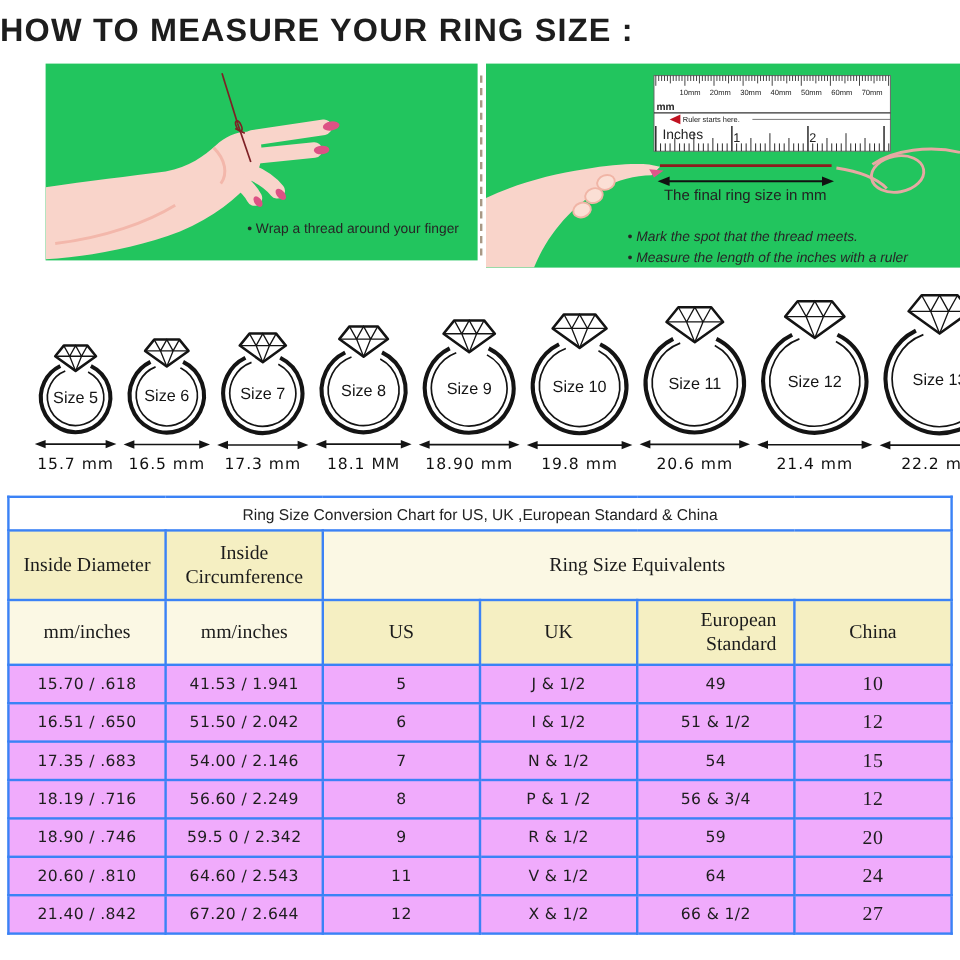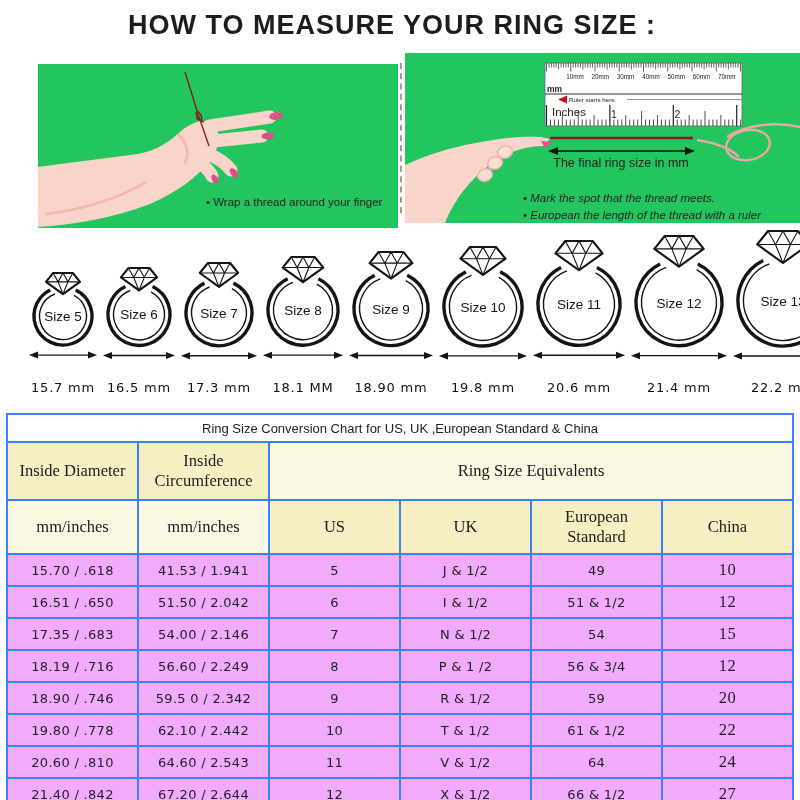--- a/index.html
+++ b/index.html
@@ -1,49 +1,49 @@
 <!DOCTYPE html>
 <html><head>
 <meta charset="utf-8">
 <style>
   html,body{margin:0;padding:0;}
   body{width:800px;height:800px;overflow:hidden;background:#fff;
        font-family:"Liberation Sans",sans-serif;color:#222;}
 
-  .page-title{margin:10px 16px 0 0;text-align:center;font-size:27px;font-weight:600;
+  .page-title{margin:10px 16px 0 0;text-align:left;font-size:27px;font-weight:600;
               letter-spacing:1px;color:#1d1d1d;font-family:"Liberation Sans",sans-serif;}
 
   
   .panels{display:flex;margin-top:12px;padding-left:38px;height:170px;}
   .panel{background:#22c55e;position:relative;height:170px;}
-  .panel-left{width:416px;height:164px;margin-top:11px;}
+  .panel-left{width:416px;height:164px;margin-top:0;}
   .panel-right{width:395px;}
   .divider{width:0;border-left:2px dashed #a89885;height:150px;align-self:center;margin:0 3px 0 2px;}
   .bullet-line{position:absolute;font-size:11.5px;color:#262626;white-space:nowrap;}
   .panel-left .bullet-line{left:168px;top:132px;}
   .panel-right .bullets{position:absolute;left:118px;top:137px;line-height:17px;font-size:11.5px;color:#262626;font-style:italic;}
 
   
   .rings{display:flex;justify-content:space-between;align-items:flex-end;
          padding:0 26px;margin-top:16px;height:156px;}
   .ring{display:flex;flex-direction:column;align-items:center;}
-  .ring .mm{margin-top:18px;font-size:13px;letter-spacing:.8px;color:#111;
+  .ring .mm{margin-top:3px;font-size:13px;letter-spacing:.8px;color:#111;
             font-family:"DejaVu Sans",sans-serif;white-space:nowrap;}
 
   
   .table-wrap{margin:18px 6px 0 6px;}
   table{width:100%;border-collapse:collapse;table-layout:fixed;}
   td{border:2px solid #3b82f6;text-align:center;vertical-align:middle;}
   td.tbl-title{height:24px;font-size:13px;background:#fff;font-family:"Liberation Sans",sans-serif;}
   .hdr{font-family:"Liberation Serif",serif;font-size:16.5px;color:#1c1c1c;}
   .row2 td{height:54px;}
   .row3 td{height:50px;}
   .yellow{background:#f5efc2;}
   .cream{background:#fbf8e4;margin-top:44px;}
-  .eur-pad{padding:0 2px;}
+  .eur-pad{padding:0 14px;text-align:right;}
   tbody td{height:28px;font-size:13px;font-family:"DejaVu Sans",sans-serif;
            background:#f0abfc;color:#1e1e1e;letter-spacing:.3px;}
   tbody td.china{font-family:"Liberation Serif",serif;font-size:16.5px;letter-spacing:.5px;}
   svg text{font-family:"Liberation Sans",sans-serif;}
 </style>
 </head>
 <body>
 
 <h1 class="page-title">HOW TO MEASURE YOUR RING SIZE :</h1>
 
@@ -262,21 +262,21 @@
 
       <g>
         <line x1="150" y1="98" x2="283" y2="98" stroke="#111" stroke-width="1.6"></line>
         <polygon points="143,98 153,94 153,102" fill="#111"></polygon>
         <polygon points="290,98 280,94 280,102" fill="#111"></polygon>
       </g>
       <text x="216" y="114" font-size="12.5" fill="#222" text-anchor="middle">The final ring size in mm</text>
     </svg>
     <div class="bullets" id="right-bullets">
         <div>• Mark the spot that the thread meets.</div>
-        <div>• European the length of the thread with a ruler</div>
+        <div>• Measure the length of the inches with a ruler</div>
       </div>
   </div>
 </div>
 
 <div class="rings" id="rings">
     <div class="ring">
       <svg width="74" height="92" viewBox="0 0 74 92">
         <circle cx="37" cy="46.08" r="29" fill="none" stroke="#141414" stroke-width="3.4" pathLength="360" stroke-dasharray="308 52" transform="rotate(-64 37 46.08)"></circle>
         <circle cx="37" cy="46.08" r="23.5" fill="none" stroke="#141414" stroke-width="1.4" pathLength="360" stroke-dasharray="312 48" transform="rotate(-62 37 46.08)"></circle>
         <path d="M 27.14,3 L 46.86,3 L 54,11.853599999999998 L 37,24.08 L 20,11.853599999999998 Z" fill="#fff" stroke="#141414" stroke-width="2.1" stroke-linejoin="round"></path>
@@ -457,28 +457,20 @@
         </tr>
         <tr>
           <td>18.90 / .746</td>
           <td>59.5 0 / 2.342</td>
           <td>9</td>
           <td>R &amp; 1/2</td>
           <td>59</td>
           <td class="china">20</td>
         </tr>
         <tr>
-          <td>19.80 / .778</td>
-          <td>62.10 / 2.442</td>
-          <td>10</td>
-          <td>T &amp; 1/2</td>
-          <td>61 &amp; 1/2</td>
-          <td class="china">22</td>
-        </tr>
-        <tr>
           <td>20.60 / .810</td>
           <td>64.60 / 2.543</td>
           <td>11</td>
           <td>V &amp; 1/2</td>
           <td>64</td>
           <td class="china">24</td>
         </tr>
         <tr>
           <td>21.40 / .842</td>
           <td>67.20 / 2.644</td>

